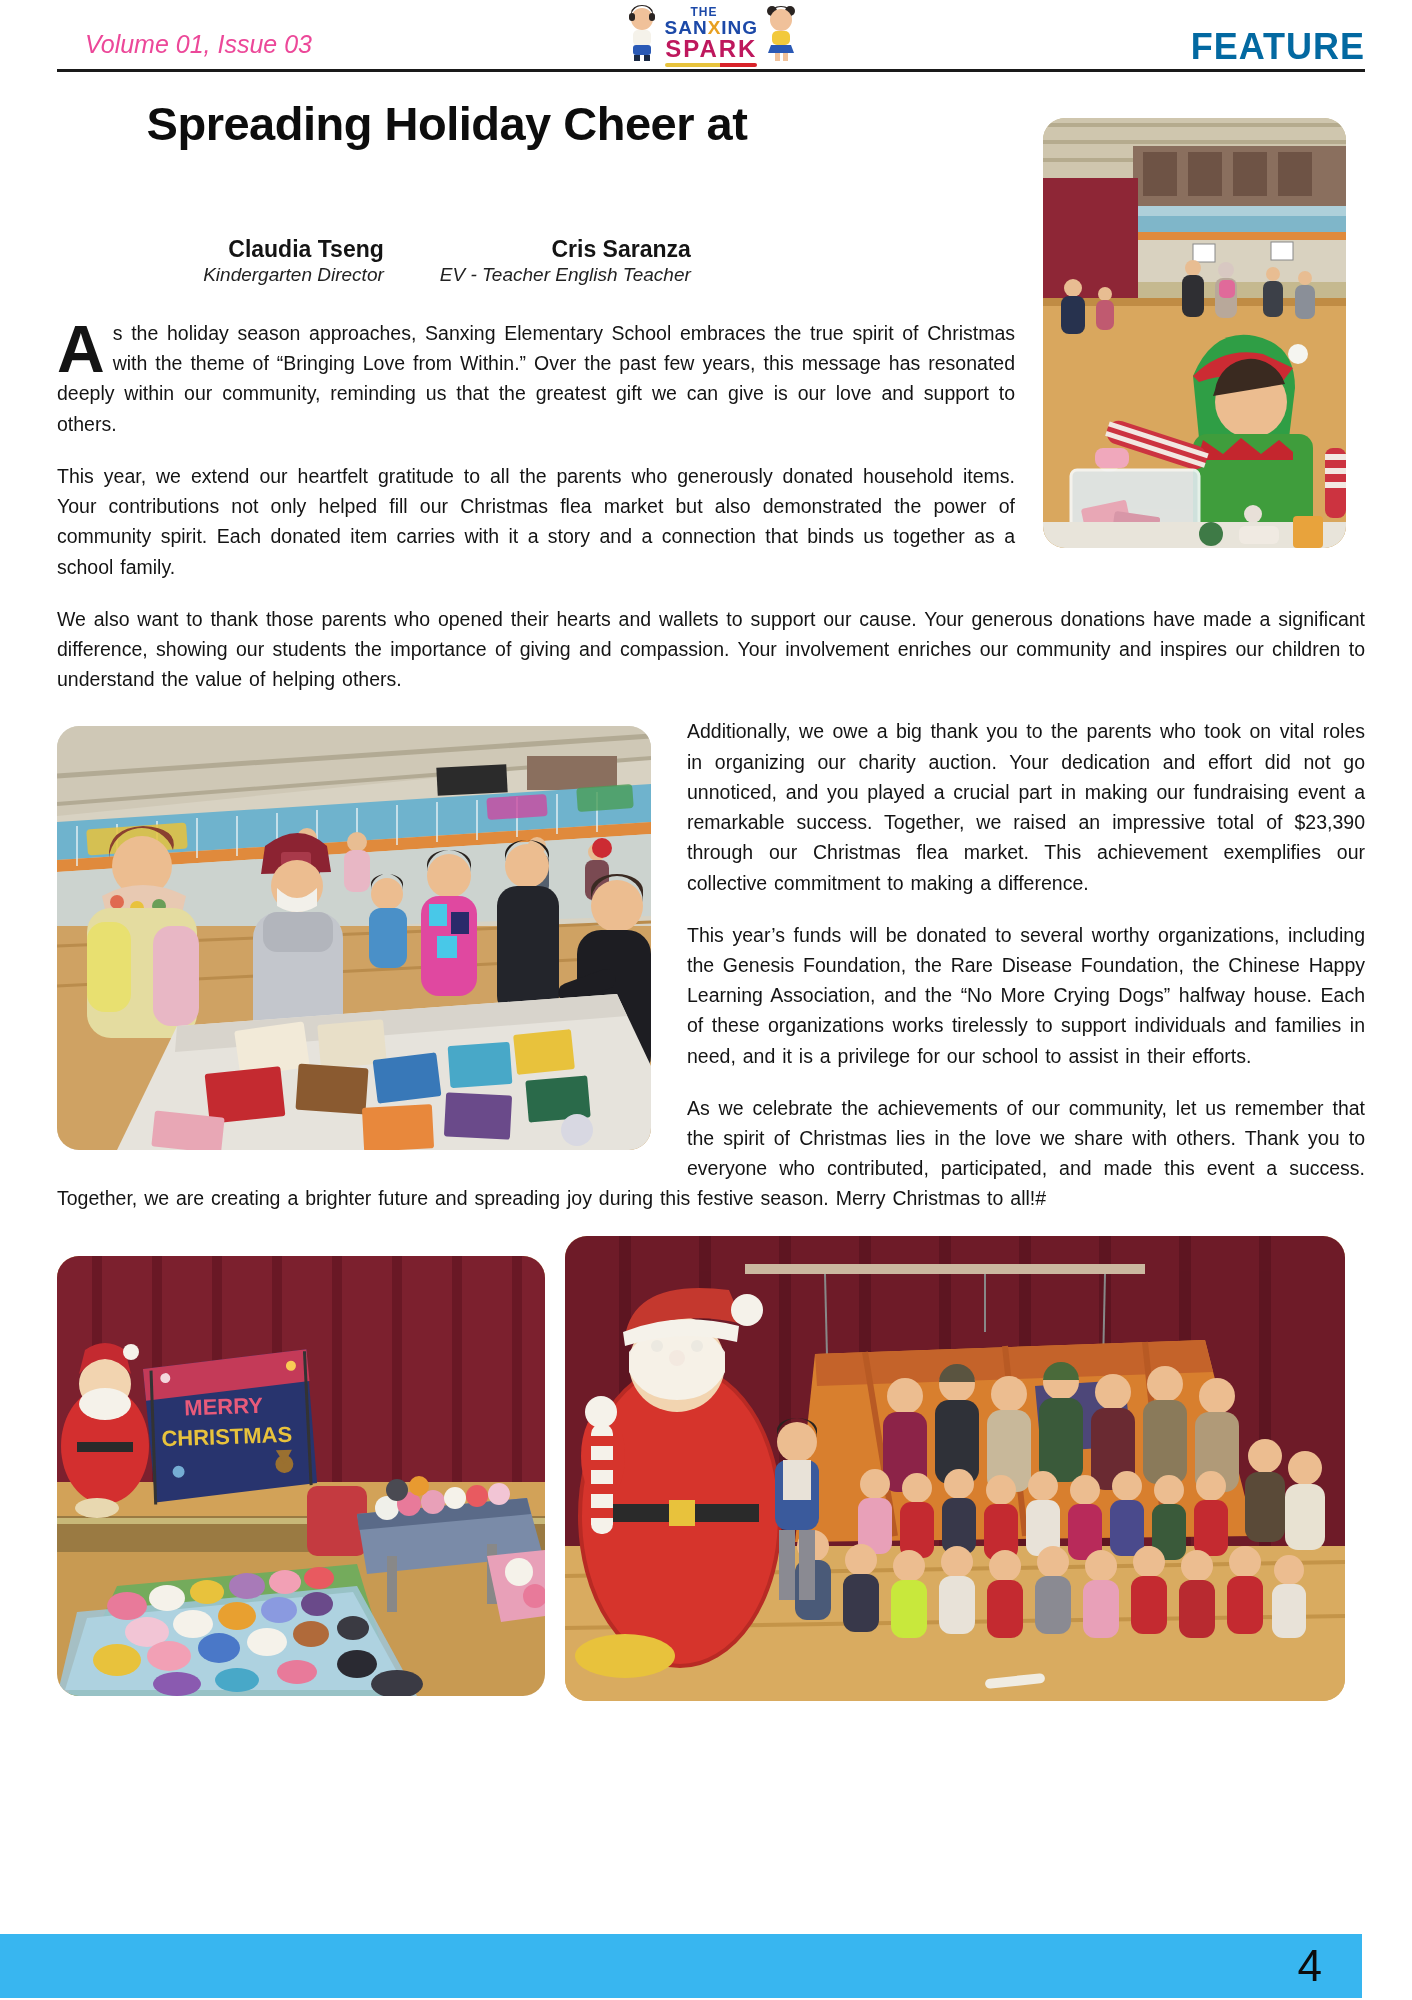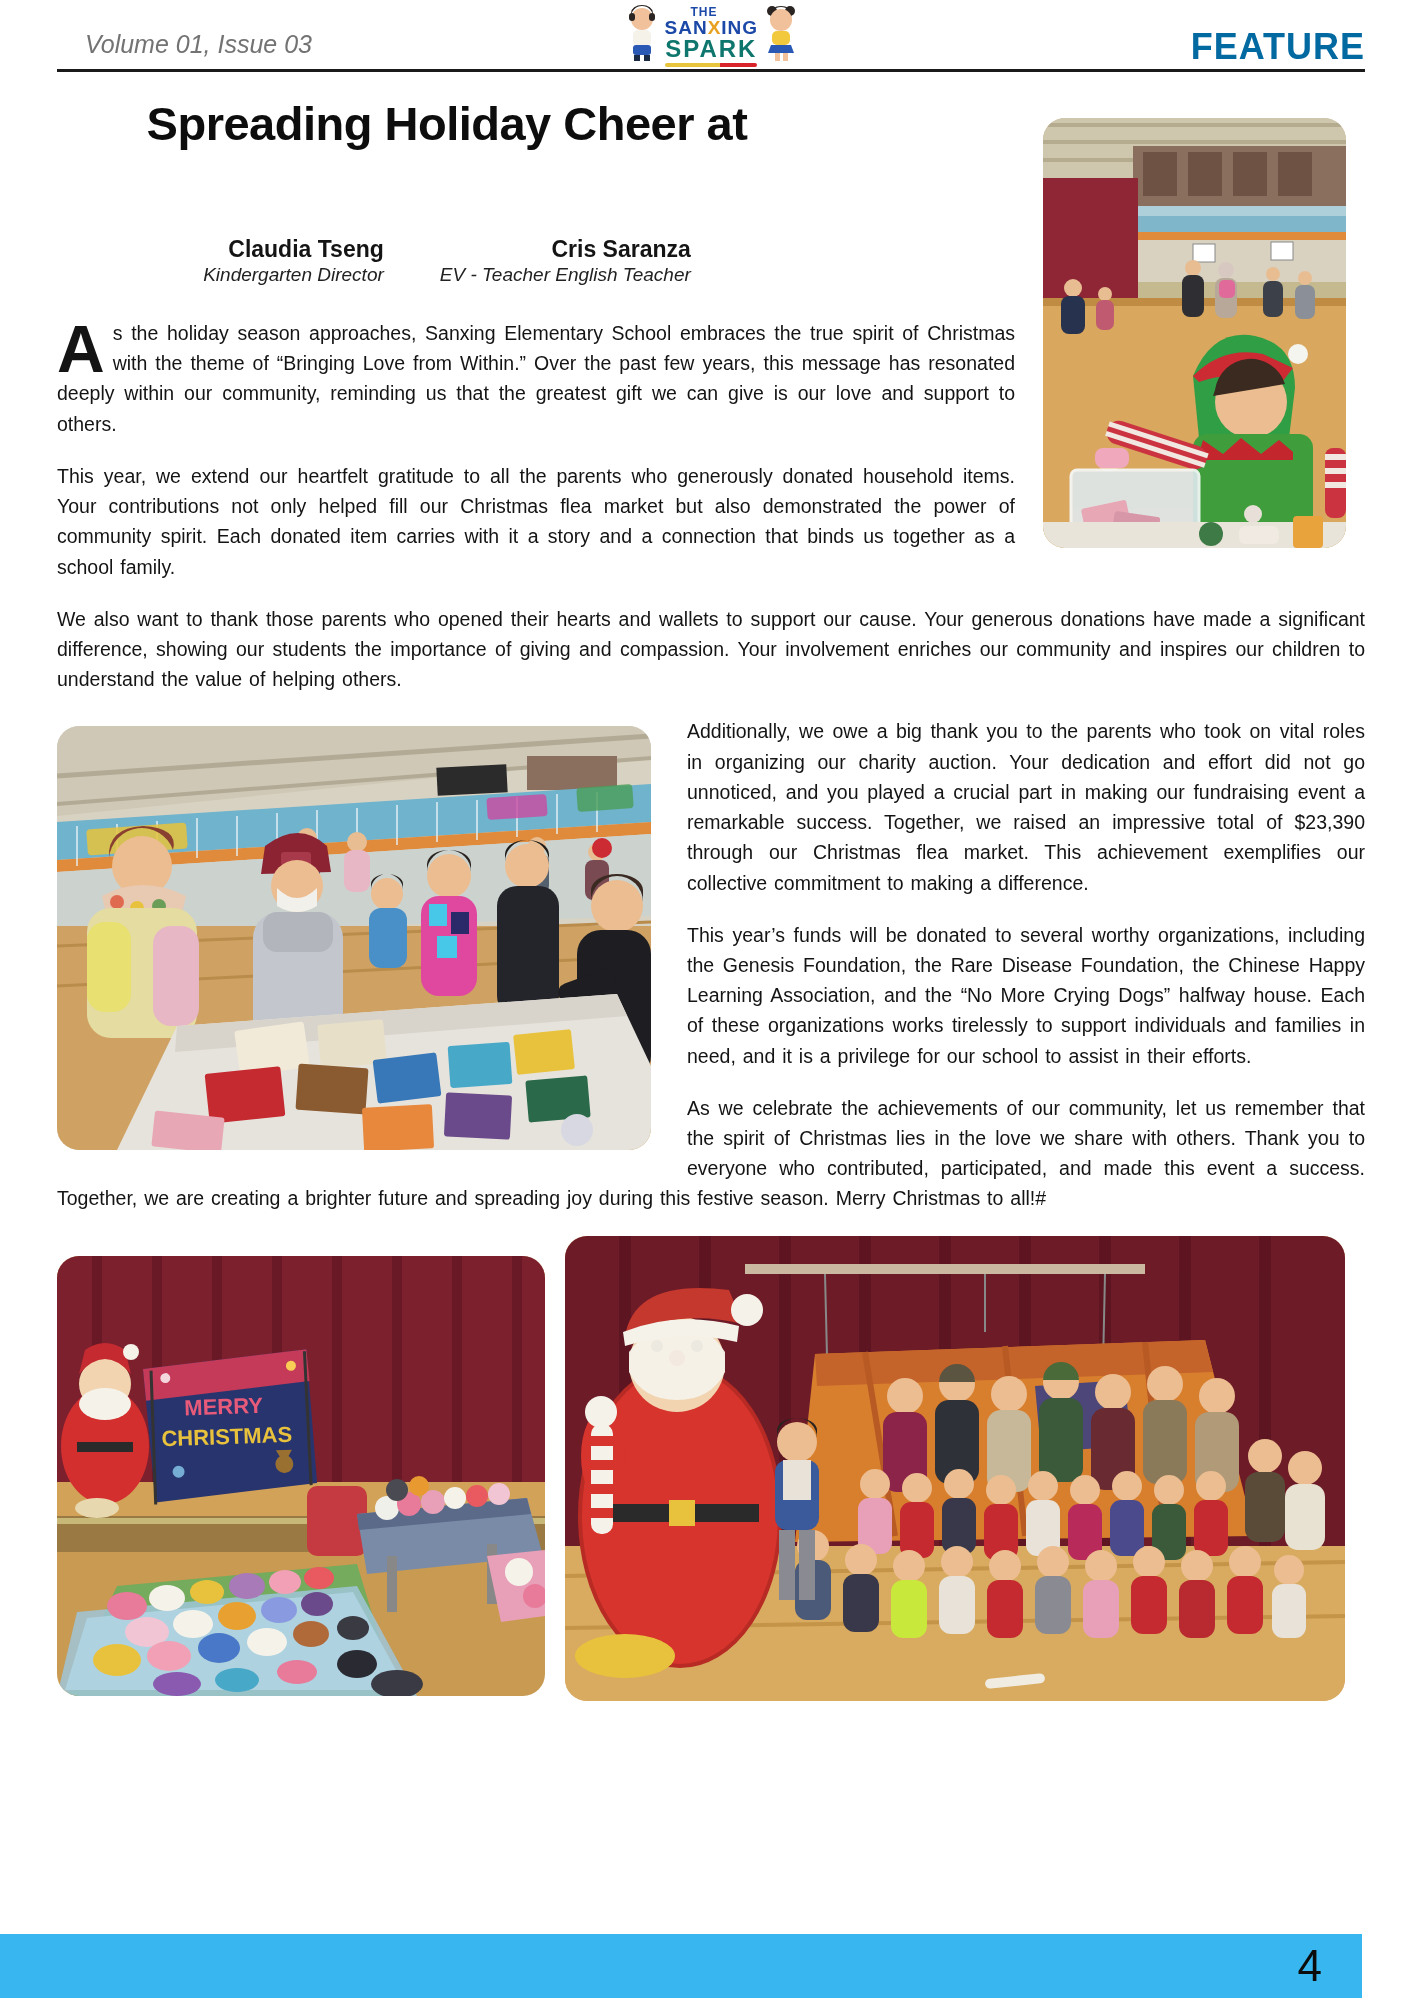--- a/index.html
+++ b/index.html
@@ -8,27 +8,27 @@
     position:relative; width:1412px; height:2000px; margin:0 auto;
     background:#ffffff; overflow:hidden;
     font-family:"Liberation Sans", sans-serif; color:#141414;
   }
   
   .header {
     display:flex; align-items:flex-end; justify-content:space-between;
     margin:0 47px 0 57px; padding-top:16px; height:72px;
     border-bottom:3px solid #1a1a1a;
   }
-  .volume { font-style:italic; font-size:25px; color:#737373; padding-bottom:10px; padding-left:28px; }
+  .volume { font-style:italic; font-size:25px; color:#ec4899; padding-bottom:10px; padding-left:28px; }
   .masthead { display:flex; align-items:center; gap:6px; transform:translatex(-40px); padding-bottom:2px; }
   .masthead-text { text-align:center; line-height:1; }
   .logo-the { display:block; font-size:12px; font-weight:bold; color:#1c49a8; letter-spacing:1px; text-align:left; margin-left:26px; }
   .logo-sanxing { display:block; font-size:19px; font-weight:bold; color:#1c49a8; letter-spacing:1px; }
   .logo-sanxing .logo-x { color:#e8a020; }
-  .logo-spark { display:block; font-size:24px; font-weight:bold; color:#0f766e; letter-spacing:2px; }
+  .logo-spark { display:block; font-size:24px; font-weight:bold; color:#be185d; letter-spacing:2px; }
   .logo-tagline { display:block; height:4px; width:92px; margin:2px auto 0; background:linear-gradient(90deg,#e8c33c 60%, #d8232a 60%); border-radius:2px; }
   .feature { font-weight:bold; font-size:36px; letter-spacing:1px; color:#0369a1; line-height:1; padding-bottom:4px; }
   
   .article { margin:0 47px 0 57px; }
   .photo { border-radius:22px; overflow:hidden; display:block; }
   .photo svg { display:block; width:100%; height:100%; }
   .photo-top-right { float:right; width:303px; height:430px; margin:26px 19px 16px 28px; }
   .title { width:700px; margin:20px 0 0 40px; text-align:center;
            font-size:47px; font-weight:bold; line-height:1.38; color:#0d0d0d; letter-spacing:-0.5px; }
   .bylines { width:700px; margin:14px 0 0 40px; display:flex; justify-content:center; gap:56px; }

